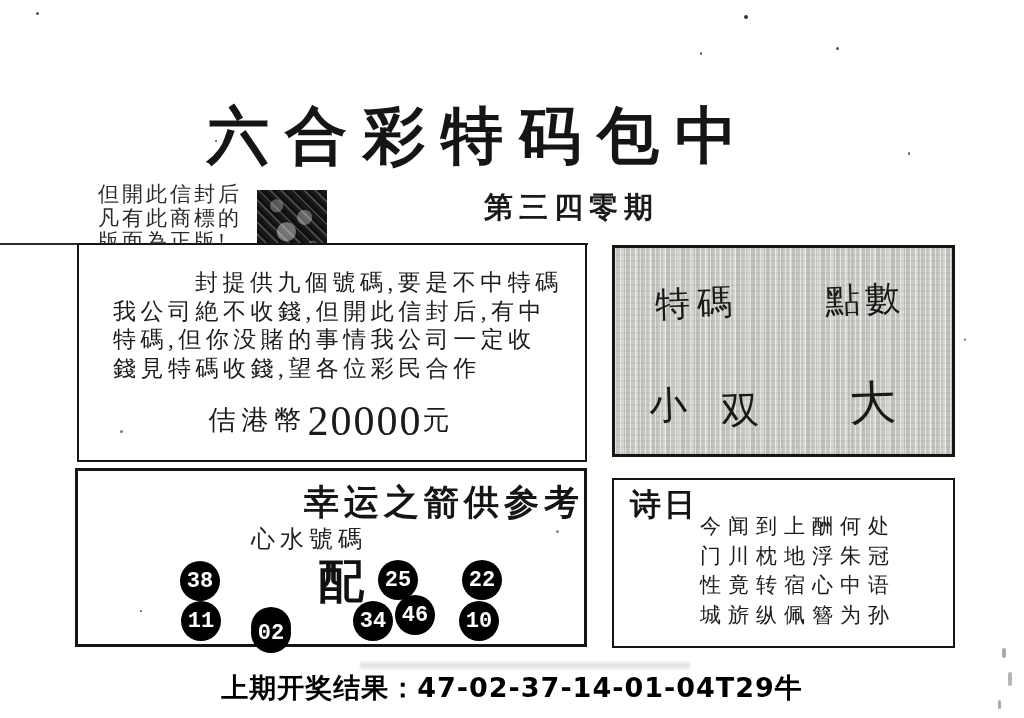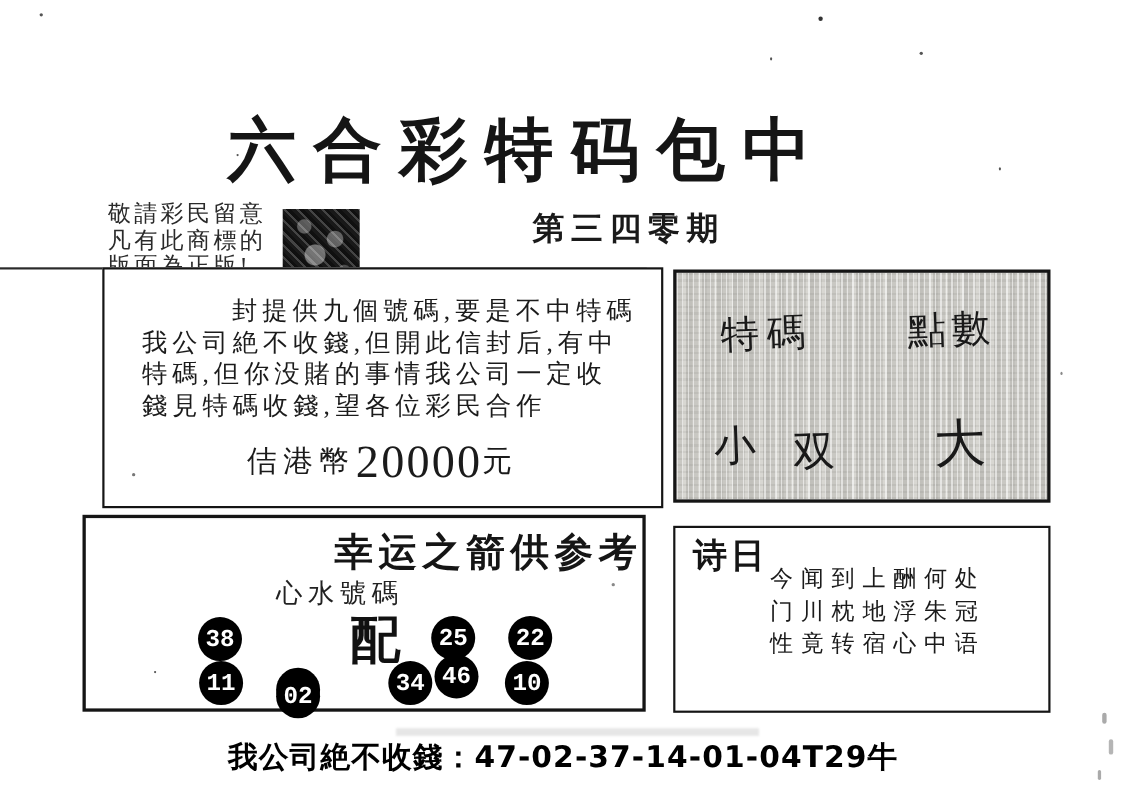--- a/index.html
+++ b/index.html
@@ -22,21 +22,21 @@
            radial-gradient(circle at 68% 38%, rgba(255,255,255,.34) 0 7px, transparent 8px),
            radial-gradient(circle at 42% 58%, rgba(255,255,255,.40) 0 9px, transparent 10px),
            radial-gradient(circle at 30% 84%, rgba(255,255,255,.28) 0 5px, transparent 6px),
            radial-gradient(circle at 80% 78%, rgba(255,255,255,.25) 0 5px, transparent 6px),
            repeating-linear-gradient(45deg,#191919 0 3px,#444 3px 5px,#101010 5px 8px);
   }
   .hline{position:absolute;left:0;top:243px;width:588px;height:2px;background:#2a2a2a;}
 
   
   .box{position:absolute;border:2px solid #151515;background:#fff;}
-  .promo{left:77px;top:243px;width:506px;height:215px;margin-left:16px;}
+  .promo{left:77px;top:243px;width:506px;height:215px;}
   .bet{left:612px;top:245px;width:337px;height:206px;border-width:3px;
        background:
          repeating-linear-gradient(90deg, rgba(255,255,255,.55) 0 1px, transparent 1px 5px),
          repeating-linear-gradient(0deg, rgba(0,0,0,.05) 0 2px, transparent 2px 6px),
          repeating-linear-gradient(90deg,#c9c8c3 0 6px,#d8d7d2 6px 9px,#c1c0bb 9px 14px);}
   .lucky{left:75px;top:468px;width:506px;height:173px;border-width:3px;}
   .poem{left:612px;top:478px;width:339px;height:166px;}
 
   
   .ptext{position:absolute;left:34px;top:24px;width:452px;font-size:23px;
@@ -82,21 +82,21 @@
 </style>
 </head>
 <body>
 
 <div class="page">
 
   <div class="title">六合彩特码包中</div>
   <div class="issue">第三四零期</div>
 
   <div class="notice">
-    <div>敬請彩民留意</div>
+    <div>但開此信封后</div>
     <div>凡有此商標的</div>
     <div>版面為正版!</div>
   </div>
   <div class="stamp"></div>
   <div class="hline"></div>
 
   <div class="box promo">
     <div class="ptext">
       <div class="l1">封提供九個號碼,要是不中特碼</div>
       <div>我公司絶不收錢,但開此信封后,有中</div>
@@ -116,42 +116,43 @@
     <span class="bet-big">大</span>
   </div>
 
   <div class="box lucky">
     <div class="lucky-title">幸运之箭供参考</div>
     <div class="lucky-sub">心水號碼</div>
 
     <div class="circle" style="left:102px;top:90px;">38</div>
     <div class="circle" style="left:173px;top:89px;margin-top:47px;">18</div>
     <span class="pei">配</span>
-    <div class="circle" style="left:314px;top:89px;text-align:right;">25</div>
+    <div class="circle" style="left:300px;top:89px;text-align:right;">25</div>
     <div class="circle" style="left:384px;top:89px;">22</div>
 
     <div class="circle" style="left:103px;top:130px;">11</div>
     <div class="circle" style="left:173px;top:142px;">02</div>
     <div class="circle" style="left:244px;top:130px;margin-left:31px;">34</div>
     <div class="circle" style="left:317px;top:124px;">46</div>
     <div class="circle" style="left:381px;top:130px;">10</div>
   </div>
 
   <div class="box poem">
     <span class="poem-title">诗日</span>
     <div class="poem-lines">
       <div>今闻到上酬何处</div>
       <div>门川枕地浮朱冠</div>
       <div>性竟转宿心中语</div>
+      <div>城旂纵佩簪为孙</div>
     </div>
   </div>
 
   <div class="ghost"></div>
   <div class="footer">
-    <span>我公司絶不收錢：</span><span>47-02-37-14-01-04T29牛</span>
+    <span>上期开奖结果：</span><span>47-02-37-14-01-04T29牛</span>
   </div>
 
   <div class="speck" style="left:36px;top:12px;width:3px;height:3px;"></div>
   <div class="speck" style="left:744px;top:15px;width:4px;height:4px;background:#333;"></div>
   <div class="speck" style="left:836px;top:47px;width:3px;height:3px;"></div>
   <div class="speck" style="left:700px;top:52px;width:2px;height:3px;"></div>
   <div class="speck" style="left:215px;top:140px;width:2px;height:2px;"></div>
   <div class="speck" style="left:908px;top:152px;width:2px;height:3px;"></div>
   <div class="speck" style="left:614px;top:196px;width:2px;height:2px;"></div>
   <div class="speck" style="left:964px;top:338px;width:2px;height:3px;background:#888;"></div>

